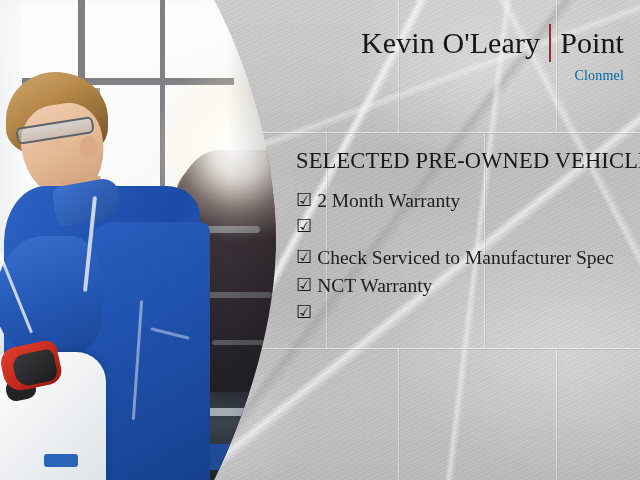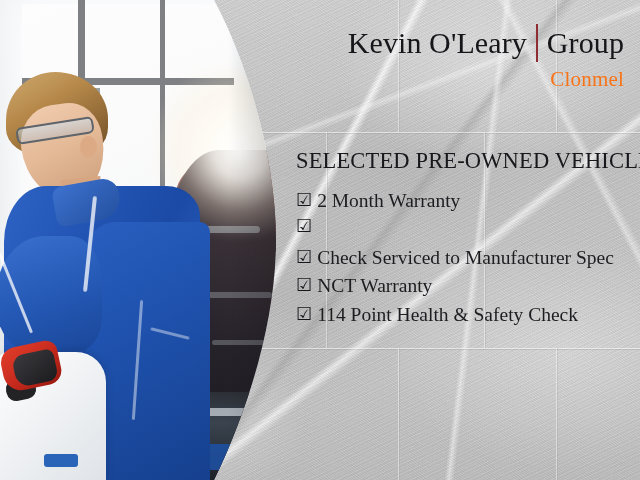--- a/index.html
+++ b/index.html
@@ -157,21 +157,21 @@
     pointer-events:none;
     background:linear-gradient(90deg, rgba(0,0,0,0) 78%, rgba(0,0,0,.18) 95%, rgba(0,0,0,.30) 100%);
   }
 
   
   .logo { position:absolute; right:16px; top:24px; text-align:right; line-height:1; }
   .logo-row { display:flex; align-items:center; justify-content:flex-end; }
   .logo-a { font-size:30px; color:#16161a; letter-spacing:.1px; }
   .logo-div { width:2px; height:38px; background:#8e2d32; margin:0 9px; }
   .logo-b { font-size:30px; color:#16161a; letter-spacing:.1px; }
-  .logo-sub { margin-top:7px; font-size:21px; color:#f97316; letter-spacing:.2px; }
+  .logo-sub { margin-top:7px; font-size:14px; color:#0369a1; letter-spacing:.2px; }
 
   .headline {
     position:absolute; left:296px; top:148px;
     font-size:22.5px; color:#18181c; letter-spacing:.15px; white-space:nowrap;
   }
 
   .bullets { position:absolute; left:296px; top:190px; }
   .bullet {
     display:flex; align-items:baseline; gap:5px;
     height:28.4px; font-size:19.5px; color:#1d1d21; white-space:nowrap;
@@ -236,21 +236,21 @@
       <div class="m-glove-red"></div>
       <div class="m-glove-blk"></div>
     </div>
     <div class="photo-edge-shadow"></div>
   </div>
 
   <div class="logo">
     <div class="logo-row">
       <span class="logo-a">Kevin O'Leary</span>
       <span class="logo-div"></span>
-      <span class="logo-b">Group</span>
+      <span class="logo-b">Point</span>
     </div>
     <div class="logo-sub">Clonmel</div>
   </div>
 
   <div class="headline">SELECTED PRE-OWNED VEHICLES</div>
 
   <div class="bullets">
     <div class="bullet">
       <span class="tick">☑</span>
       <span>2 Month Warranty</span>
@@ -261,17 +261,16 @@
     <div class="bullet">
       <span class="tick">☑</span>
       <span>Check Serviced to Manufacturer Spec</span>
     </div>
     <div class="bullet">
       <span class="tick">☑</span>
       <span>NCT Warranty</span>
     </div>
     <div class="bullet">
       <span class="tick">☑</span>
-      <span>114 Point Health &amp; Safety Check</span>
     </div>
   </div>
 
 </div>
 
 </body></html>

